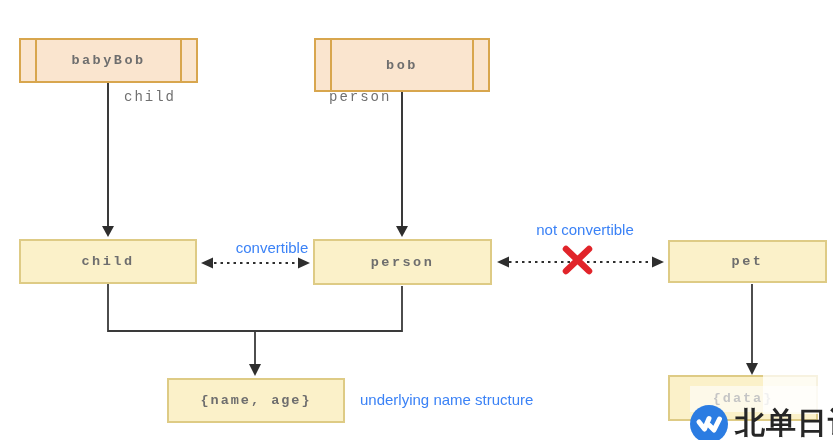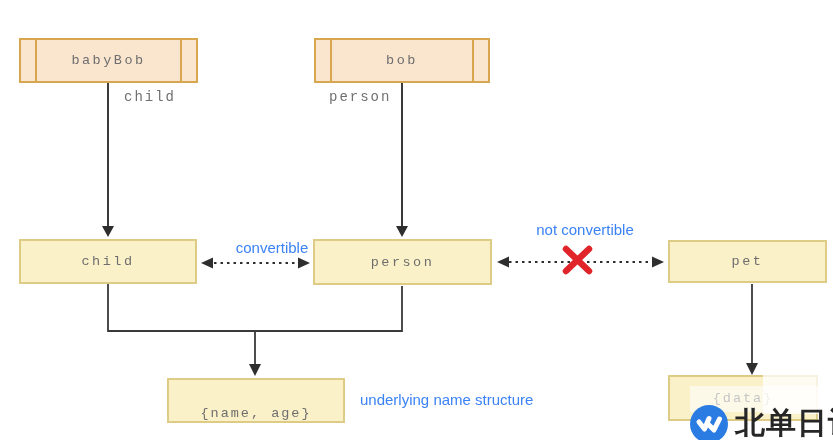--- a/index.html
+++ b/index.html
@@ -5,21 +5,21 @@
   html,body{margin:0;padding:0;background:#fff;}
   .canvas{
     position:relative;width:833px;height:440px;background:#ffffff;
     overflow:hidden;font-family:"Liberation Sans",sans-serif;
   }
   svg.connectors{position:absolute;left:0;top:0;pointer-events:none;}
   .box{
     position:absolute;box-sizing:border-box;
     display:flex;align-items:center;justify-content:center;
     font-family:"Liberation Mono","DejaVu Sans Mono",monospace;
-    font-size:13.5px;color:#6e6e6e;letter-spacing:2.5px;white-space:nowrap;
+    font-size:13.5px;color:#6e6e6e;letter-spacing:2.5px;white-space:nowrap;font-weight:bold;
   }
   .instance{background:#fae5cf;border:2px solid #d8a64e;}
   .type{background:#fbf1c9;border:2px solid #decb85;}
   .divider{position:absolute;top:-2px;bottom:-2px;width:0;border-left:2px solid #d8a64e;}
   .divider.left{left:14px;}
   .divider.right{right:14px;}
   .ref-label{
     position:absolute;font-family:"Liberation Mono","DejaVu Sans Mono",monospace;
     font-size:14px;color:#707070;letter-spacing:2px;white-space:nowrap;
   }
@@ -82,21 +82,21 @@
       <line x1="752" y1="284" x2="752" y2="364" stroke="#3a3a3a" stroke-width="1.8"></line>
       <polygon points="746,363 758,363 752,375" fill="#2e2e2e"></polygon>
     </g>
   </svg>
 
   <div class="box instance" style="left:19px;top:38px;width:179px;height:45px;">
     <span class="divider left"></span>
     <span class="divider right"></span>
     <span>babyBob</span>
   </div>
-  <div class="box instance" style="left:314px;top:38px;width:176px;height:45px;">
+  <div class="box instance" style="left:314px;top:38px;width:176px;height:54px;">
     <span class="divider left"></span>
     <span class="divider right"></span>
     <span>bob</span>
   </div>
 
   <div class="ref-label" style="left:124px;top:89px;">child</div>
   <div class="ref-label" style="left:329px;top:89px;">person</div>
 
   <div class="box type" style="left:19px;top:239px;width:178px;height:45px;">
     <span>child</span>
@@ -104,21 +104,21 @@
   <div class="box type" style="left:313px;top:239px;width:179px;height:46px;">
     <span>person</span>
   </div>
   <div class="box type" style="left:668px;top:240px;width:159px;height:43px;">
     <span>pet</span>
   </div>
 
   <div class="note center" style="left:272px;top:239px;">convertible</div>
   <div class="note center" style="left:585px;top:221px;">not convertible</div>
 
-  <div class="box type" style="left:167px;top:378px;width:178px;height:45px;letter-spacing:2px;align-items:flex-end;">
+  <div class="box type" style="left:167px;top:378px;width:178px;height:45px;letter-spacing:2px;">
     <span>{name, age}</span>
   </div>
   <div class="box type" style="left:668px;top:375px;width:150px;height:46px;letter-spacing:2px;">
     <span>{data}</span>
   </div>
 
   <div class="note" style="left:360px;top:391px;">underlying name structure</div>
 
   <div class="fade" style="left:763px;top:368px;width:70px;height:46px;"></div>
   <div class="fade" style="left:690px;top:386px;width:143px;height:26px;background:rgba(255,255,255,0.6);"></div>

